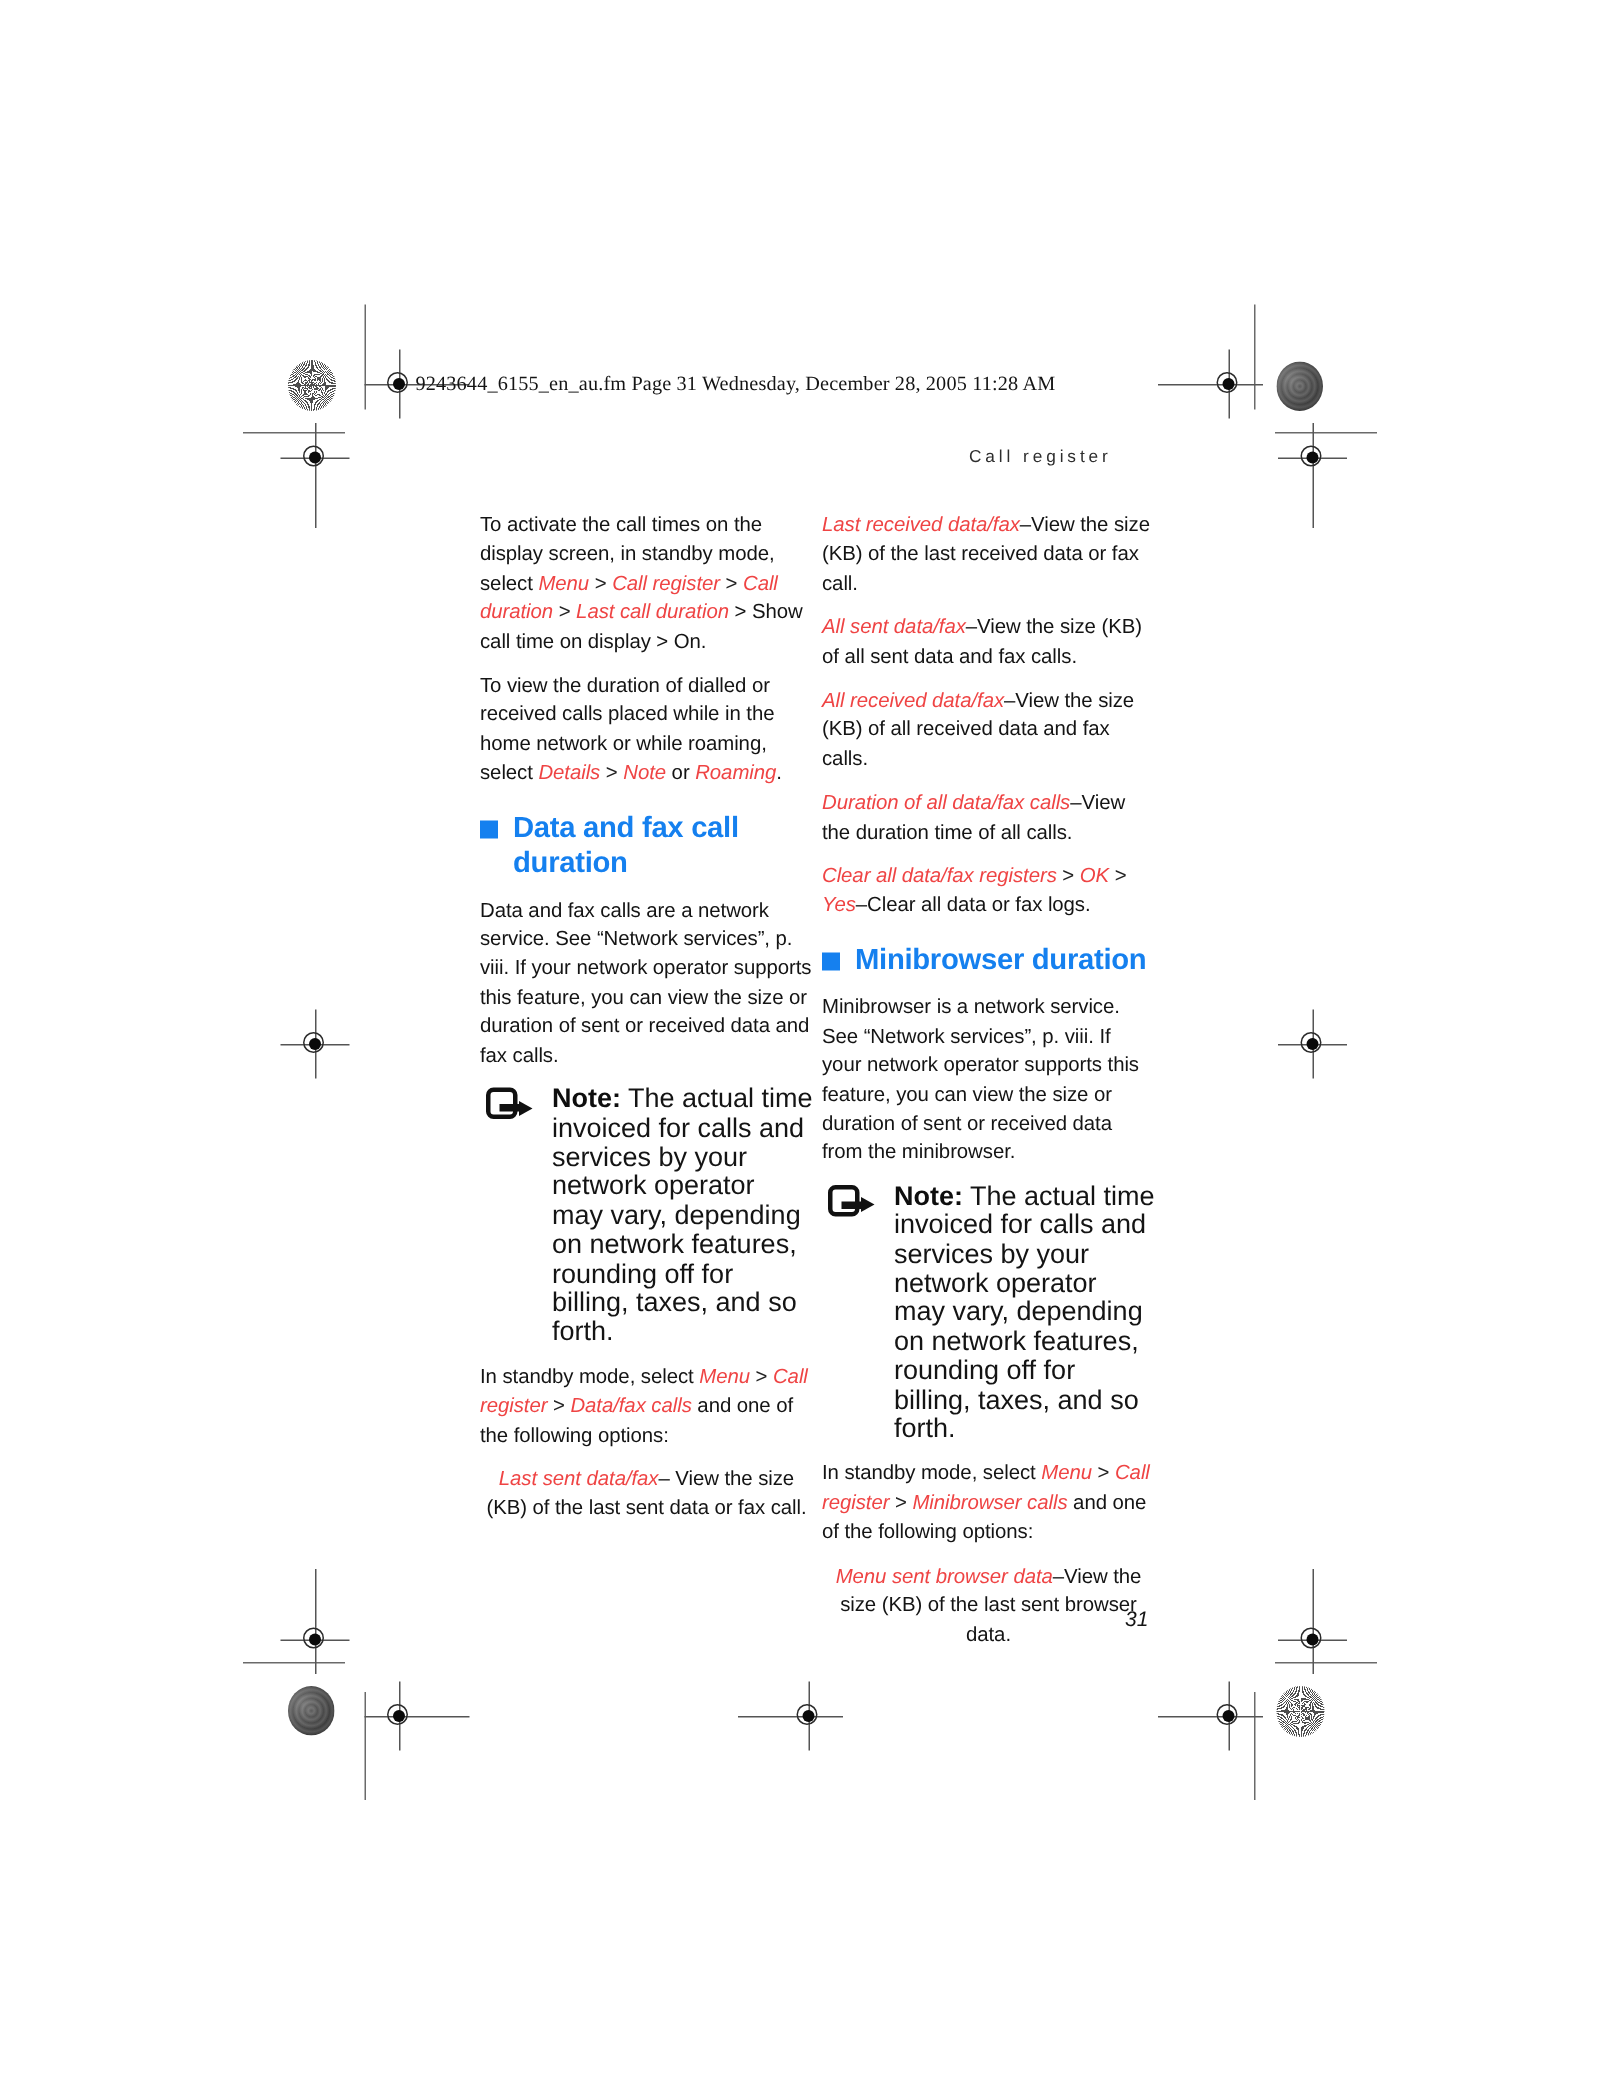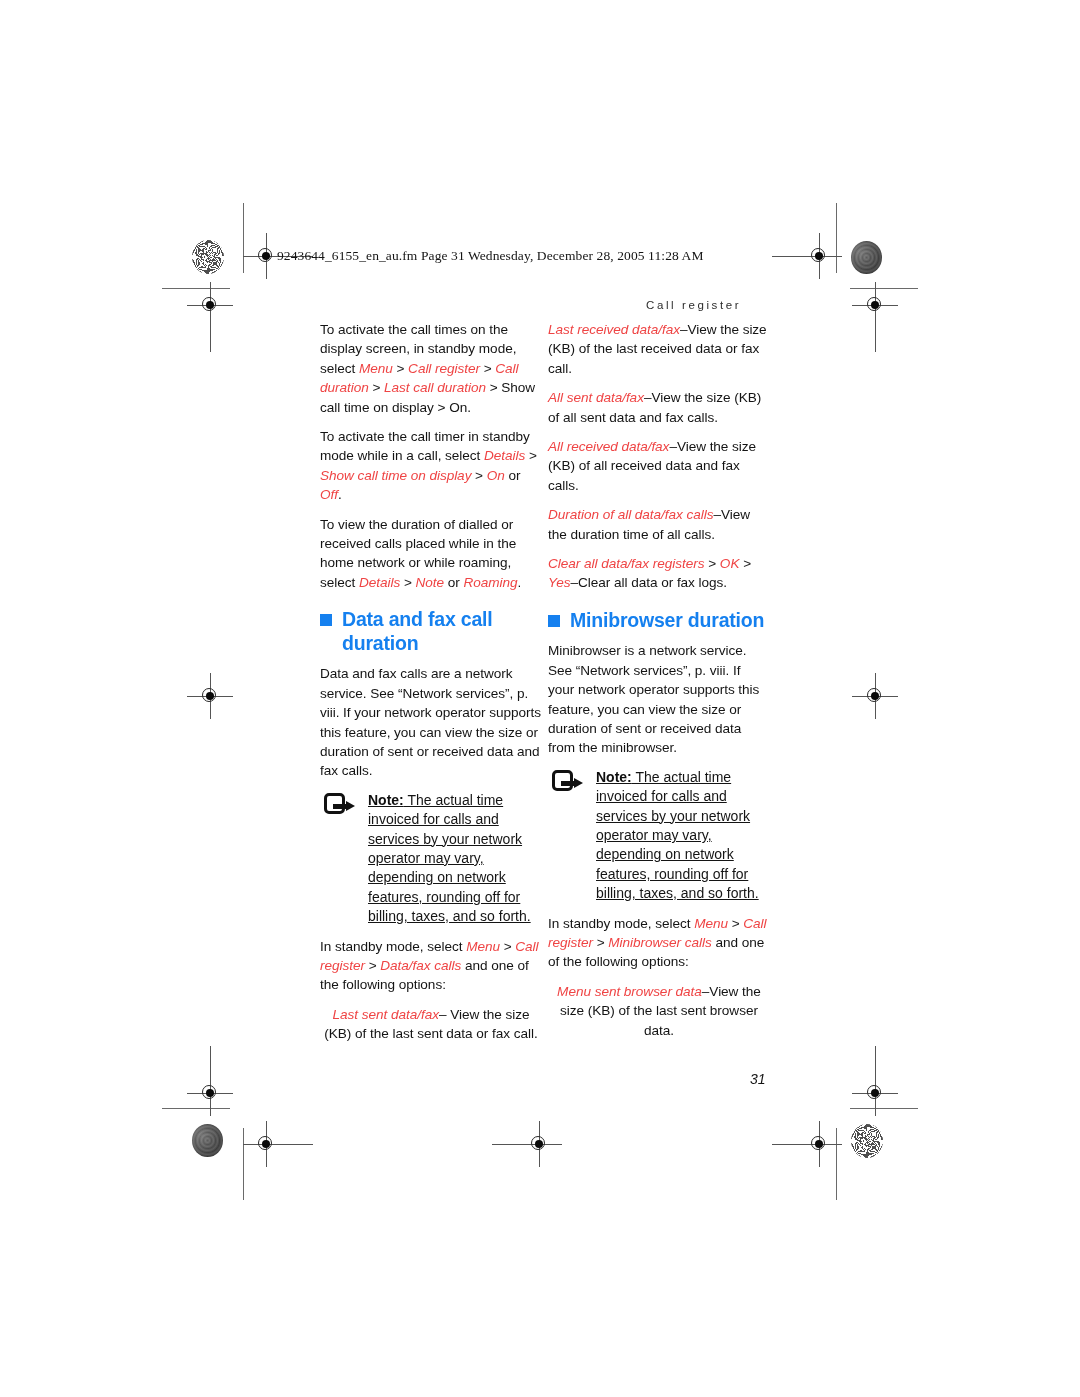--- a/index.html
+++ b/index.html
@@ -95,21 +95,21 @@
     font-size: 11.5px;
     letter-spacing: 2.6px;
     color: #2d2d2d;
     white-space: nowrap;
   }
 
   
   .page-body {
     position: absolute;
     left: 320px;
-    top: 320px;
+    top: 340px;
     width: 470px;
     height: 700px;
   }
   .col {
     position: absolute;
     top: 0;
     width: 222px;
   }
   .col-left  { left: 0; }
   .col-right { left: 228px; }
@@ -187,24 +187,23 @@
   .note-icon .head {
     position: absolute;
     left: 22px; top: 8.5px;
     width: 0; height: 0;
     border-top: 5.5px solid transparent;
     border-bottom: 5.5px solid transparent;
     border-left: 9px solid #111;
   }
   .note p {
     margin: 0;
-    font-size: 14px;
+    font-size: 18px;
     line-height: 19.4px;
     color: #141414;
-    text-decoration: underline;
   }
   .note .note-label {
     font-weight: bold;
     color: #0e0e0e;
   }
 
   
   .folio {
     position: absolute;
     font-size: 14px;
@@ -300,21 +299,20 @@
 <div class="slugline" style="left:277px; top:248px;">9243644_6155_en_au.fm  Page 31  Wednesday, December 28, 2005  11:28 AM</div>
 
 <div class="running-head" style="left:646px; top:299px;">Call register</div>
 
 <div class="page-body">
 
   <div class="col col-left">
 
     <p class="para"><span>To activate the call times on the display screen, in standby mode, select </span><span class="ui">Menu</span><span class="sep"> &gt; </span><span class="ui">Call register</span><span class="sep"> &gt; </span><span class="ui">Call duration</span><span class="sep"> &gt; </span><span class="ui">Last call duration</span><span> &gt; Show call time on display &gt; On.</span></p>
 
-    <p class="para"><span>To activate the call timer in standby mode while in a call, select </span><span class="ui">Details</span><span class="sep"> &gt; </span><span class="ui">Show call time on display</span><span class="sep"> &gt; </span><span class="ui">On</span><span> or </span><span class="ui">Off</span><span>.</span></p>
 
     <p class="para"><span>To view the duration of dialled or received calls placed while in the home network or while roaming, select </span><span class="ui">Details</span><span class="sep"> &gt; </span><span class="ui">Note</span><span> or </span><span class="ui">Roaming</span><span>.</span></p>
 
     <h2 class="heading"><span class="bullet"></span><span class="heading-text">Data and fax call duration</span></h2>
 
     <p class="para">Data and fax calls are a network service. See “Network services”, p. viii. If your network operator supports this feature, you can view the size or duration of sent or received data and fax calls.</p>
 
     <div class="note">
       <div class="note-icon">
         <div class="box"></div>

